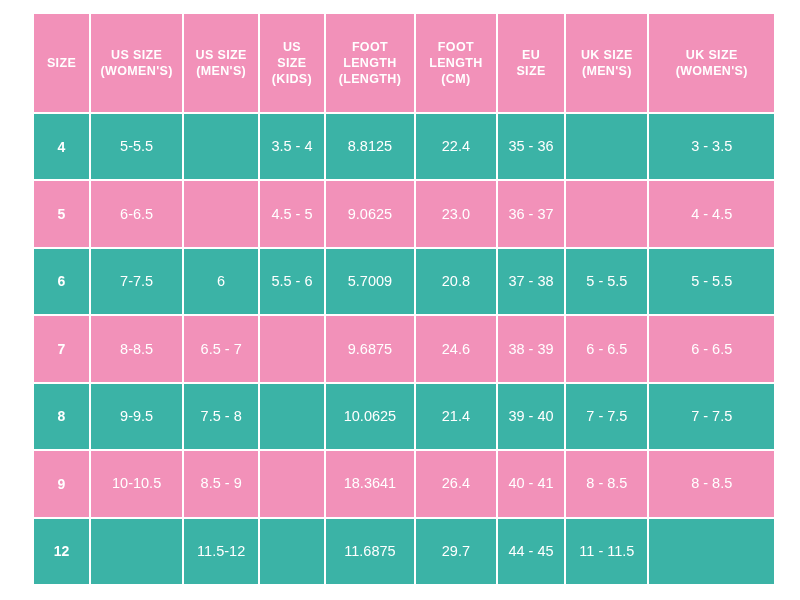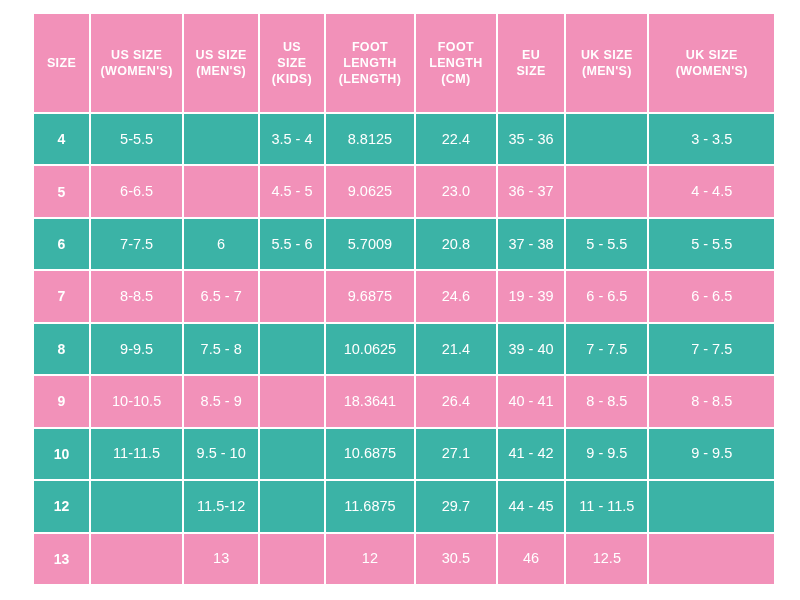--- a/index.html
+++ b/index.html
@@ -153,21 +153,21 @@
           <td>5 - 5.5</td>
           <td>5 - 5.5</td>
         </tr>
         <tr class="row-pink">
           <td class="size-col">7</td>
           <td>8-8.5</td>
           <td>6.5 - 7</td>
           <td></td>
           <td>9.6875</td>
           <td>24.6</td>
-          <td>19 - 39</td>
+          <td>38 - 39</td>
           <td>6 - 6.5</td>
           <td>6 - 6.5</td>
         </tr>
         <tr class="row-teal">
           <td class="size-col">8</td>
           <td>9-9.5</td>
           <td>7.5 - 8</td>
           <td></td>
           <td>10.0625</td>
           <td>21.4</td>
@@ -180,47 +180,25 @@
           <td>10-10.5</td>
           <td>8.5 - 9</td>
           <td></td>
           <td>18.3641</td>
           <td>26.4</td>
           <td>40 - 41</td>
           <td>8 - 8.5</td>
           <td>8 - 8.5</td>
         </tr>
         <tr class="row-teal">
-          <td class="size-col">10</td>
-          <td>11-11.5</td>
-          <td>9.5 - 10</td>
-          <td></td>
-          <td>10.6875</td>
-          <td>27.1</td>
-          <td>41 - 42</td>
-          <td>9 - 9.5</td>
-          <td>9 - 9.5</td>
-        </tr>
-        <tr class="row-teal">
           <td class="size-col">12</td>
           <td></td>
           <td>11.5-12</td>
           <td></td>
           <td>11.6875</td>
           <td>29.7</td>
           <td>44 - 45</td>
           <td>11 - 11.5</td>
-          <td></td>
-        </tr>
-        <tr class="row-pink">
-          <td class="size-col">13</td>
-          <td></td>
-          <td>13</td>
-          <td></td>
-          <td>12</td>
-          <td>30.5</td>
-          <td>46</td>
-          <td>12.5</td>
           <td></td>
         </tr>
       </tbody>
   </table>
 </div>
 
 </body></html>

